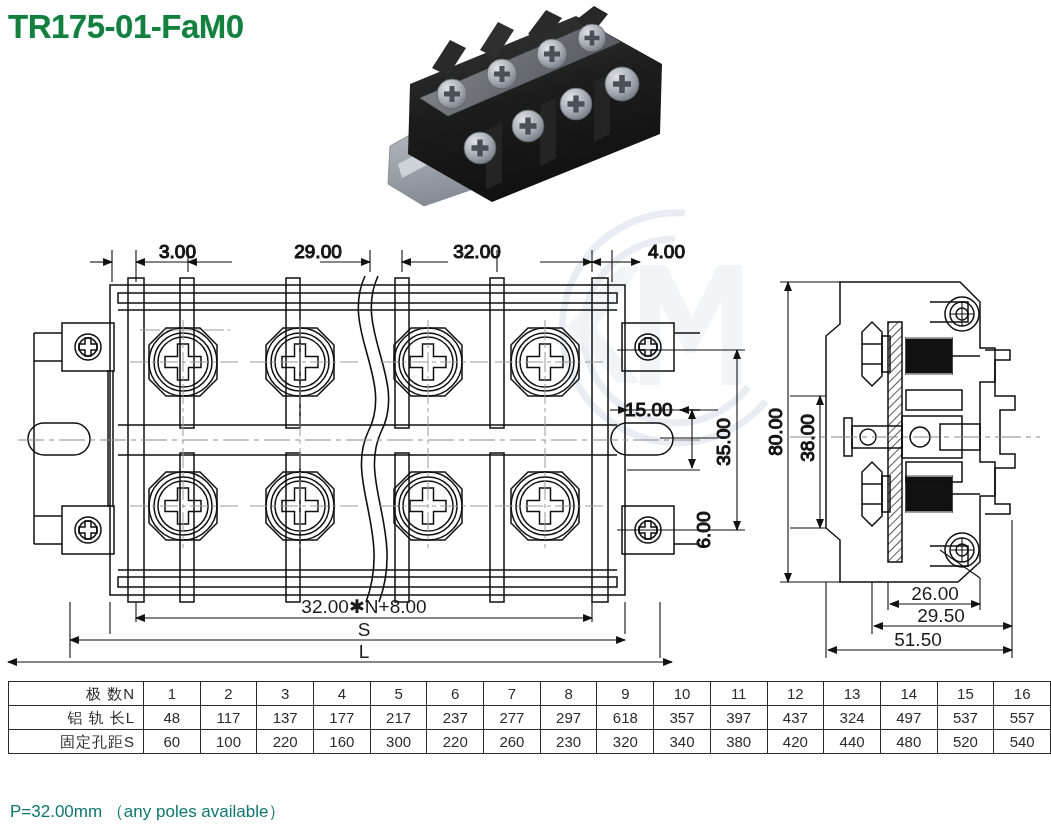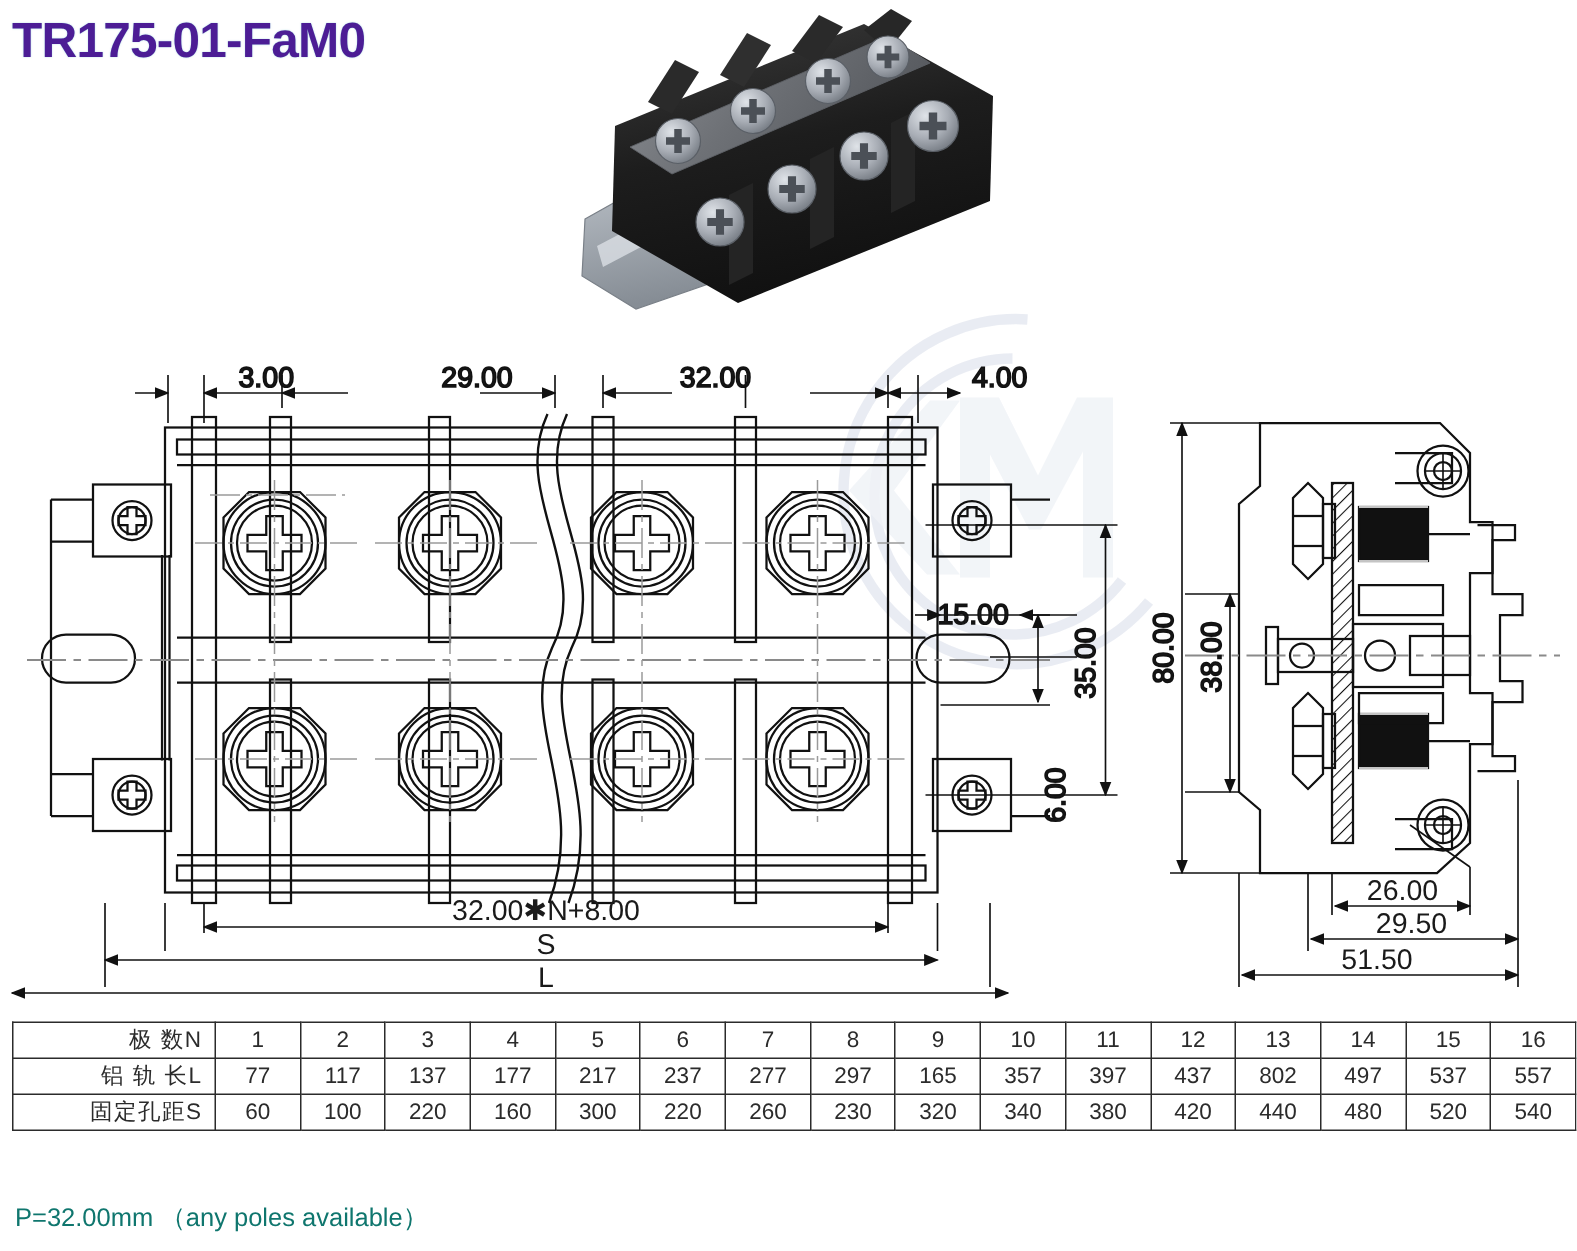--- a/index.html
+++ b/index.html
@@ -44,21 +44,21 @@
 
   
   #footer-note{position:absolute;left:10px;top:800px;
                font-size:17px;color:#0f766e;white-space:nowrap;}
 
   .dimtxt{font-size:19px;fill:#1a1a1a;font-family:"Liberation Sans",sans-serif;}
 </style>
 </head>
 <body>
 
-<div id="product-title" style="color: #4c1d95;">TR175-01-FaM0</div>
+<div id="product-title" style="color: #15803d;">TR175-01-FaM0</div>
 
 <svg id="product-photo" viewBox="0 0 290 205">
   <defs>
     <linearGradient id="blkBody" x1="0" y1="0" x2="0.3" y2="1">
       <stop offset="0" stop-color="#3b3b3b"></stop>
         <stop offset="0.5" stop-color="#1d1d1d"></stop>
         <stop offset="1" stop-color="#111"></stop>
     </linearGradient>
     <linearGradient id="metalRail" x1="0" y1="0" x2="1" y2="0.4">
       <stop offset="0" stop-color="#8e9196"></stop>
@@ -507,33 +507,33 @@
         <td class="val">15</td>
         <td class="val">16</td>
       </tr>
       <tr>
         <td class="rowhead">
           <div class="rh-inner">
             <span>铝 轨 长</span>
             <span>L</span>
           </div>
         </td>
-        <td class="val">77</td>
+        <td class="val">48</td>
         <td class="val">117</td>
         <td class="val">137</td>
         <td class="val">177</td>
         <td class="val">217</td>
         <td class="val">237</td>
         <td class="val">277</td>
         <td class="val">297</td>
-        <td class="val">165</td>
+        <td class="val">618</td>
         <td class="val">357</td>
         <td class="val">397</td>
         <td class="val">437</td>
-        <td class="val">802</td>
+        <td class="val">324</td>
         <td class="val">497</td>
         <td class="val">537</td>
         <td class="val">557</td>
       </tr>
       <tr>
         <td class="rowhead">
           <div class="rh-inner">
             <span>固定孔距</span>
             <span>S</span>
           </div>

